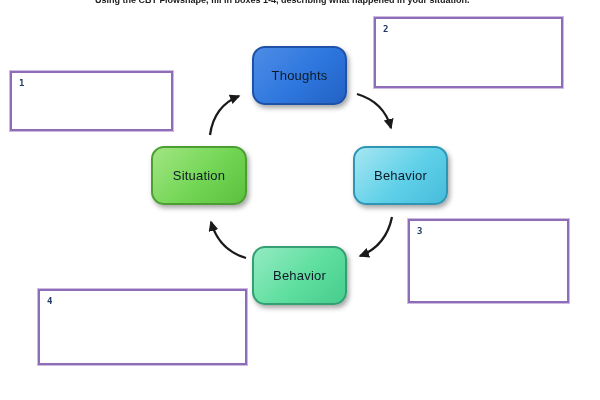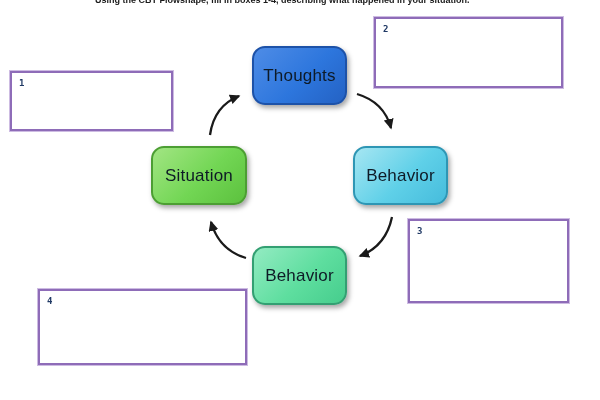--- a/index.html
+++ b/index.html
@@ -23,21 +23,21 @@
 
   .node {
     position: absolute;
     border: 2px solid #333;
     border-radius: 13px;
     display: flex; align-items: center; justify-content: center;
     box-shadow: 2px 3px 5px rgba(0,0,0,0.35);
     box-sizing: border-box;
   }
   .node-label {
-    font-size: 17px;
+    font-size: 13px;
     color: #0e1a26;
     letter-spacing: 0.2px;
     text-align: center;
   }
   .node-thoughts  { left: 252px; top: 46px;  width: 95px; height: 59px; }
   .node-feelings  { left: 353px; top: 146px; width: 95px; height: 59px; }
   .node-situation { left: 151px; top: 146px; width: 96px; height: 59px; }
   .node-behavior  { left: 252px; top: 246px; width: 95px; height: 59px; }
 
   .answer-box {

